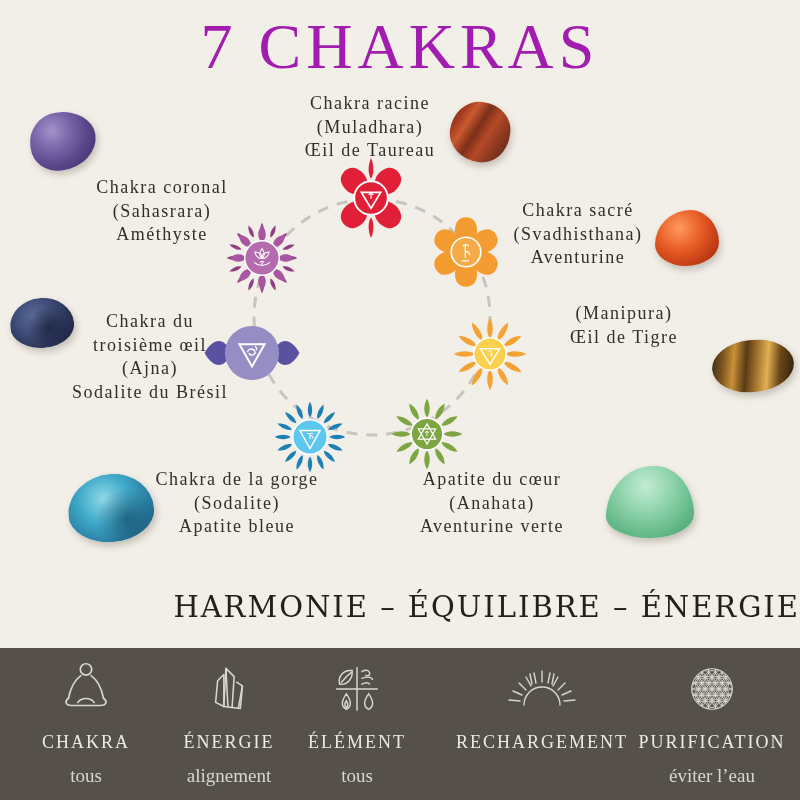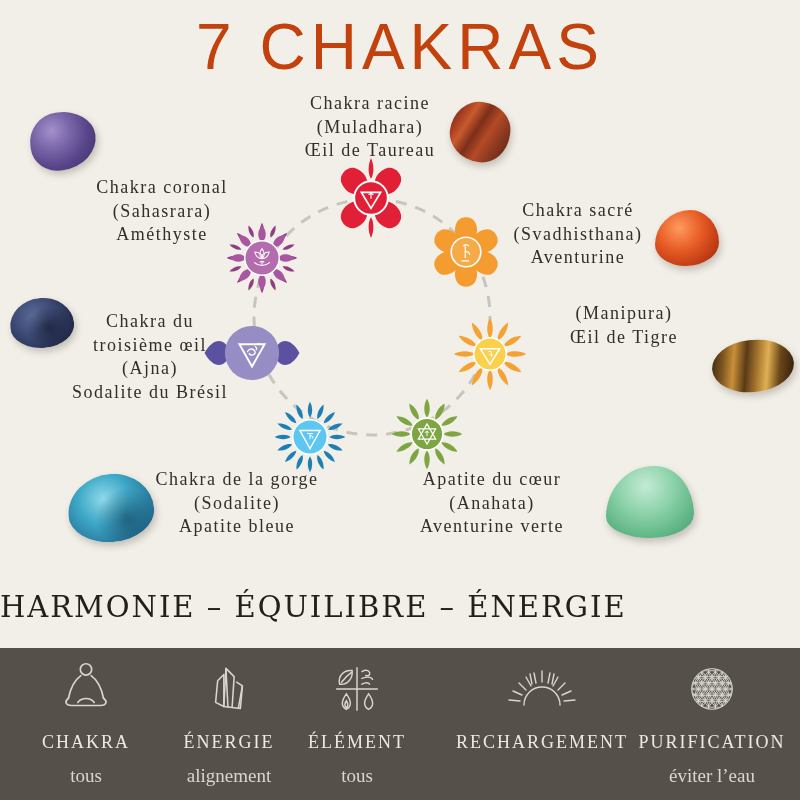--- a/index.html
+++ b/index.html
@@ -1,22 +1,22 @@
 <!DOCTYPE html>
 <html><head>
 <meta charset="utf-8">
 <style>
   html,body{margin:0;padding:0;background:#e8e5df;}
   .poster{position:relative;width:800px;height:800px;background:#f2efe8;overflow:hidden;
           font-family:"Liberation Serif",serif;color:#332e28;}
   
   .title{position:absolute;top:10px;left:0;width:800px;text-align:center;
-         font-family:Liberation Sans, sans-serif;font-size:64px;font-weight:500;
-         letter-spacing:5px;color:#c2410c;margin:0;}
-  .tagline{position:absolute;top:590px;left:0;width:800px;text-align:left;
+         font-family:Liberation Serif, serif;font-size:64px;font-weight:500;
+         letter-spacing:5px;color:#a21caf;margin:0;}
+  .tagline{position:absolute;top:590px;left:0;width:800px;text-align:right;
            font-family:"DejaVu Serif",serif;font-size:29px;letter-spacing:2px;color:#23201c;}
   
   .dashed-circle{position:absolute;left:242px;top:187px;}
   .sym{position:absolute;}
   .sym-racine {left:331px;top:158px;width:80px;height:80px;}
   .sym-sacre  {left:429px;top:215px;width:74px;height:74px;}
   .sym-plexus {left:453px;top:317px;width:74px;height:74px;}
   .sym-coeur  {left:391px;top:398px;width:72px;height:72px;}
   .sym-gorge  {left:274px;top:401px;width:72px;height:72px;}
   .sym-ajna   {left:203px;top:323px;width:98px;height:60px;}

